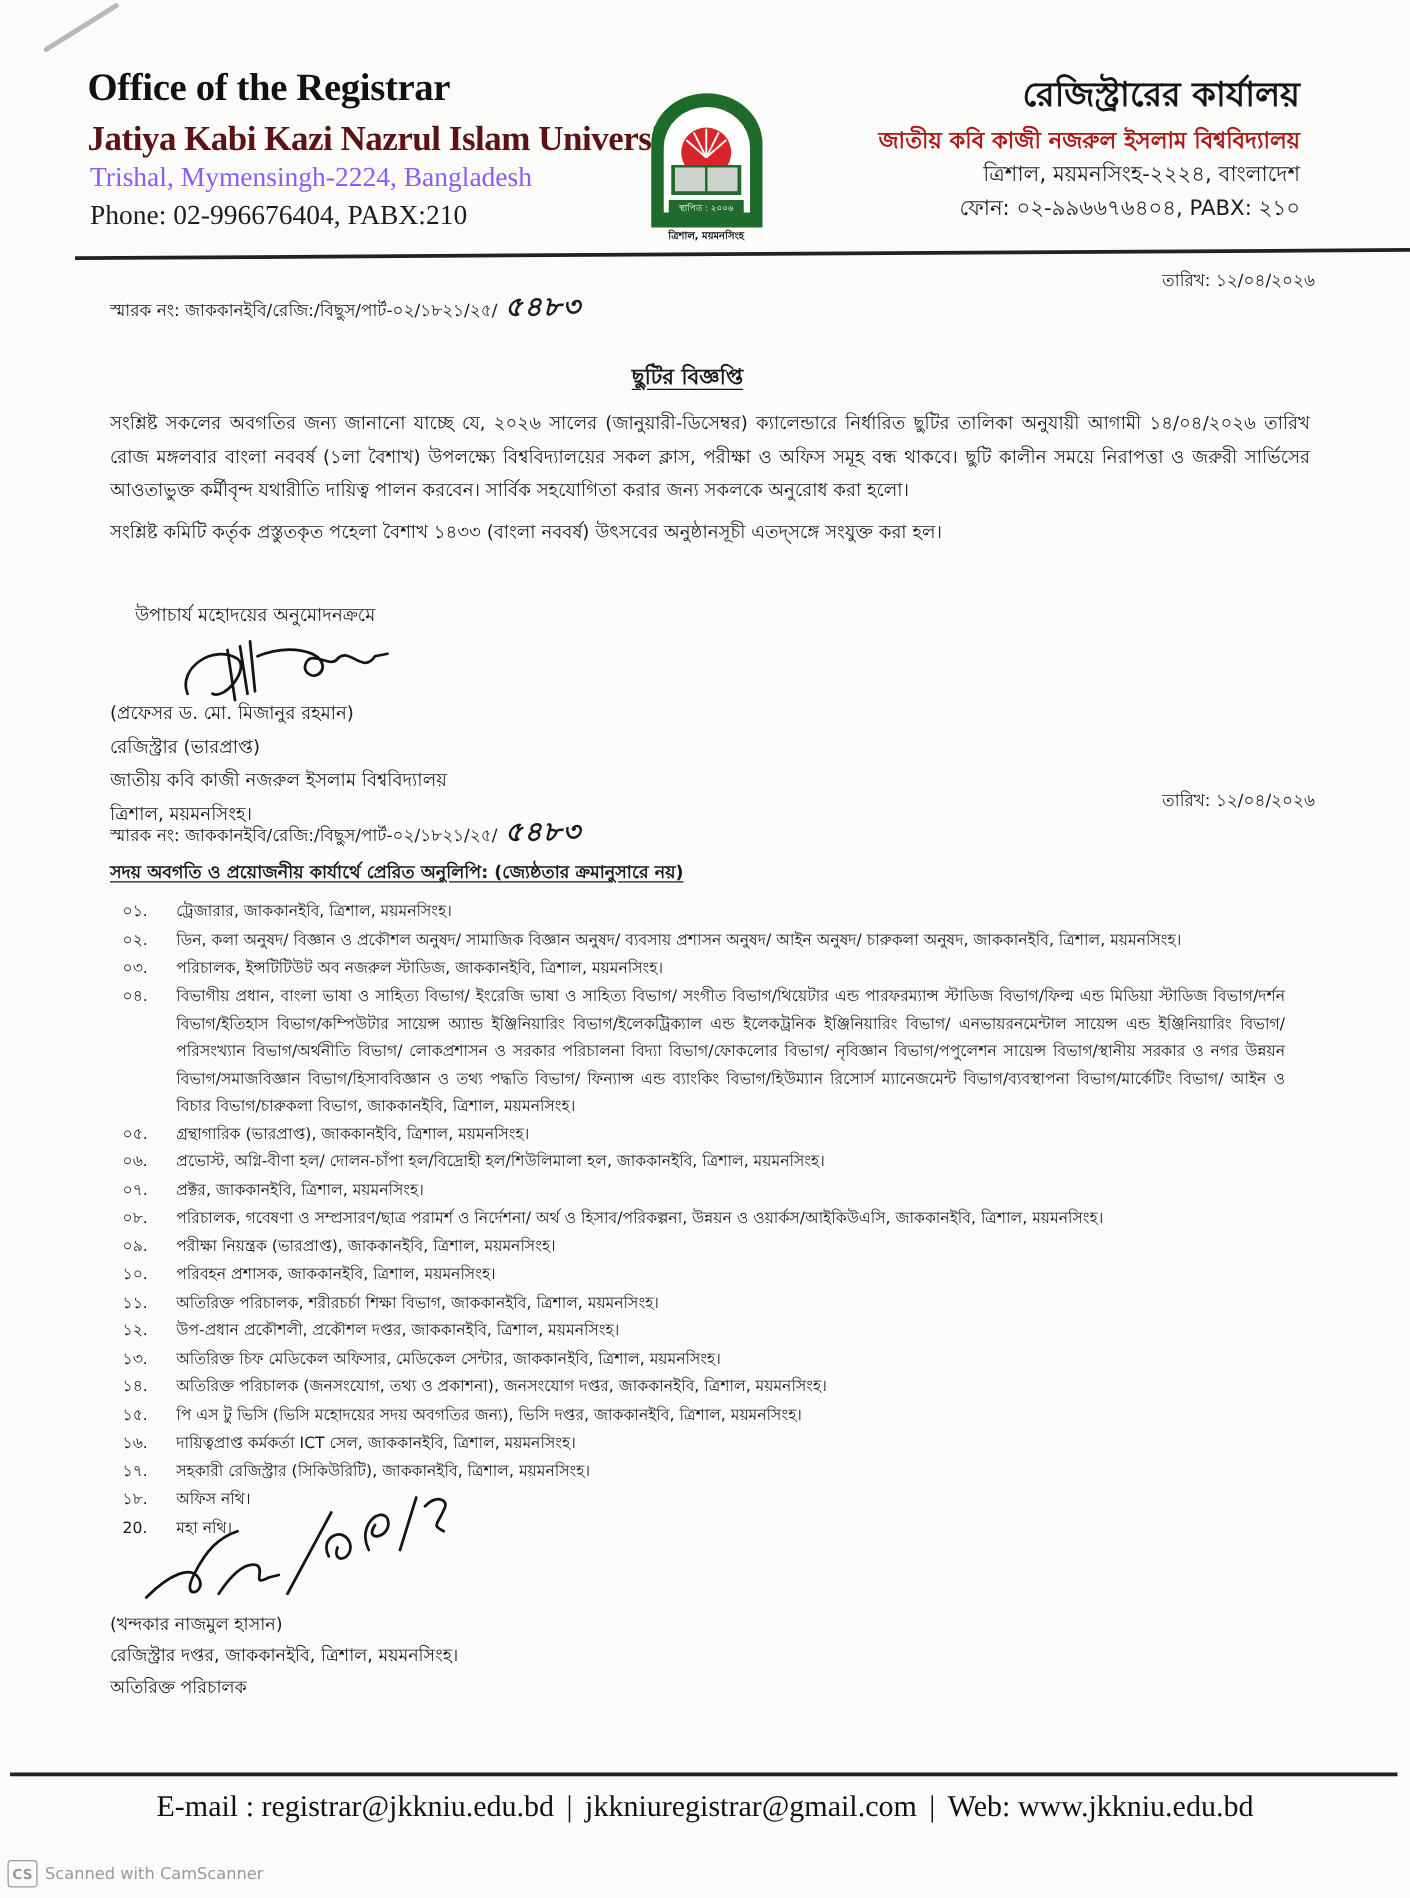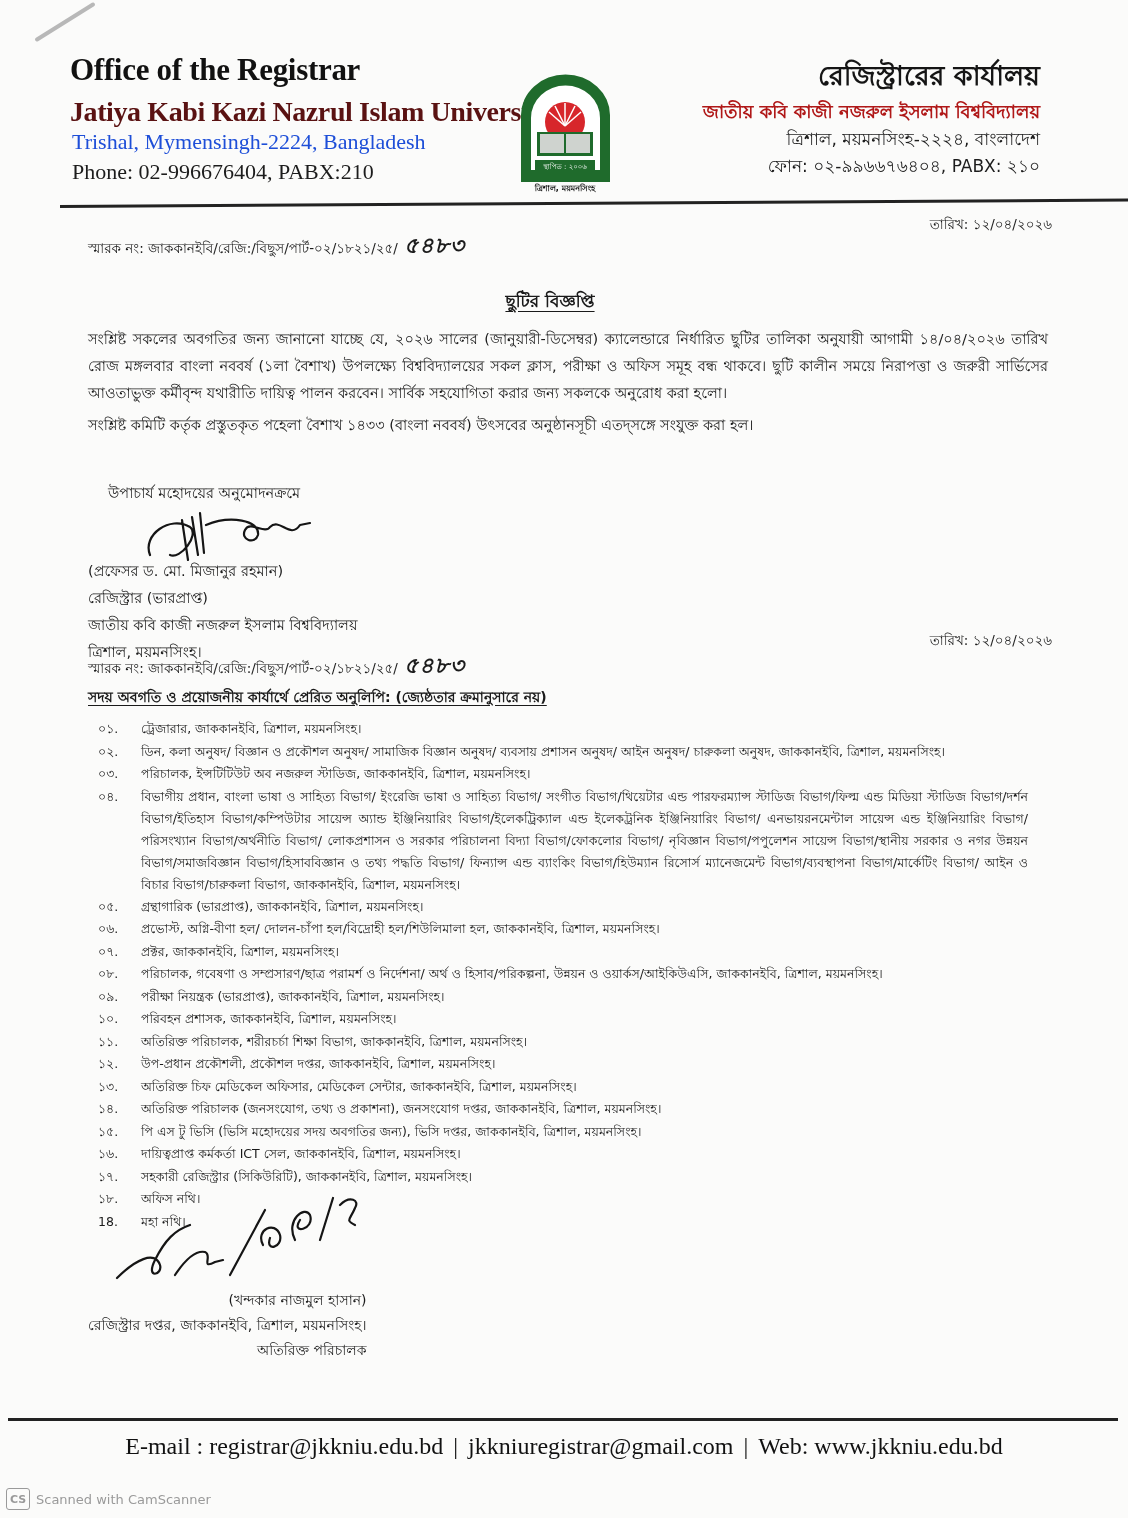--- a/index.html
+++ b/index.html
@@ -4,21 +4,21 @@
 <style>
   html, body { margin: 0; padding: 0; }
   body {
     width: 1128px; height: 1518px; background: #fbfbfa; position: relative; overflow: hidden;
     font-family: "DejaVu Sans", sans-serif; color: #1a1a1a;
   }
   .abs { position: absolute; }
   .serif { font-family: "Liberation Serif", "DejaVu Serif", serif; }
   .en-title { left: 70px; top: 52px; font-size: 31px; font-weight: bold; color: #111; letter-spacing: -0.3px; }
   .en-uni { left: 70px; top: 96px; font-size: 28px; font-weight: bold; color: #5a1212; letter-spacing: -0.4px; }
-  .en-addr { left: 72px; top: 129px; font-size: 22px; color: #1d4ed8; }
+  .en-addr { left: 72px; top: 129px; font-size: 22px; color: #8b5cf6; }
   .en-phone { left: 72px; top: 159px; font-size: 22px; color: #1c1c1c; }
   .bn-title { right: 88px; top: 55px; font-size: 27px; font-weight: bold; color: #151515; text-align: right; }
   .bn-uni { right: 88px; top: 98px; font-size: 18px; font-weight: bold; color: #b01818; text-align: right; }
   .bn-addr { right: 88px; top: 126px; font-size: 17px; color: #1c1c1c; text-align: right; }
   .bn-phone { right: 88px; top: 153px; font-size: 17px; color: #1c1c1c; text-align: right; }
   .logo { left: 513px; top: 70px; width: 105px; height: 125px; }
   .rule-top { left: 60px; top: 205px; width: 1068px; height: 3px; background: #222; transform: rotate(-0.35deg); transform-origin: left; }
   .rule-bottom { left: 8px; top: 1418px; width: 1110px; height: 3px; background: #222; }
   .ref { font-size: 13.5px; color: #1c1c1c; }
   .ref-num { font-family: "DejaVu Serif", serif; font-style: italic; font-weight: bold; font-size: 22px; margin-left: 6px; letter-spacing: 1px; }
@@ -176,31 +176,31 @@
     </div>
   <div class="li">
       <span class="n">১৭.</span>
       <span class="t">সহকারী রেজিস্ট্রার (সিকিউরিটি), জাককানইবি, ত্রিশাল, ময়মনসিংহ।</span>
     </div>
   <div class="li">
       <span class="n">১৮.</span>
       <span class="t">অফিস নথি।</span>
     </div>
   <div class="li">
-      <span class="n">18.</span>
+      <span class="n">20.</span>
       <span class="t">মহা নথি।</span>
     </div>
 </div>
 
 <div class="abs sig" style="left:105px; top:1190px;">
   <svg width="260" height="100" viewBox="0 0 260 100">
     <path d="M12 88 C30 70 50 60 55 75 C58 85 40 90 50 70 C60 50 70 40 85 35 M70 85 C80 70 90 60 100 62 C108 65 95 80 110 72 L118 70 M125 85 L160 20 M158 55 C150 40 170 30 175 45 C178 58 160 62 165 48 M190 50 C180 30 200 15 205 25 C210 40 185 45 195 30 M215 50 L228 8 M235 15 C245 5 255 10 250 18 C245 30 240 30 250 35"></path>
   </svg>
 </div>
-<div class="abs sig-block" style="top:1288px; font-size:14px; line-height:25px;text-align:right;">
+<div class="abs sig-block" style="top:1288px; font-size:14px; line-height:25px;">
   <div>(খন্দকার নাজমুল হাসান)</div>
   <div>রেজিস্ট্রার দপ্তর, জাককানইবি, ত্রিশাল, ময়মনসিংহ।</div>
   <div>অতিরিক্ত পরিচালক</div>
 </div>
 
 <div class="abs rule-bottom"></div>
 
 <div class="abs footer serif">
   <span>E-mail : registrar@jkkniu.edu.bd</span><span class="sep">|</span><span>jkkniuregistrar@gmail.com</span><span class="sep">|</span><span>Web: www.jkkniu.edu.bd</span>
 </div>

